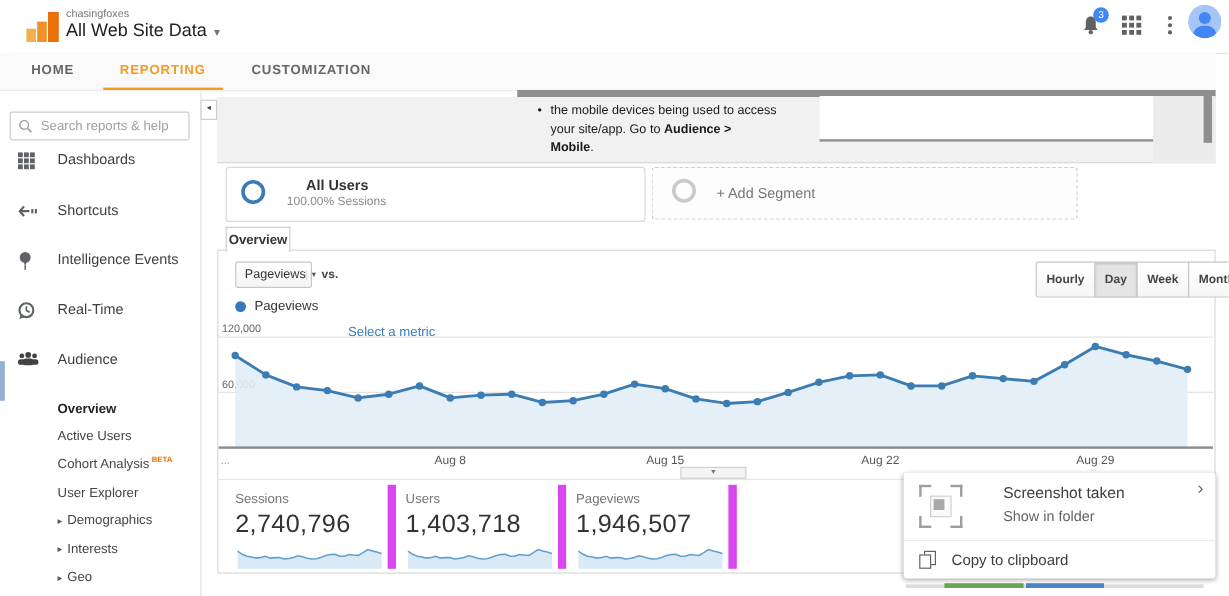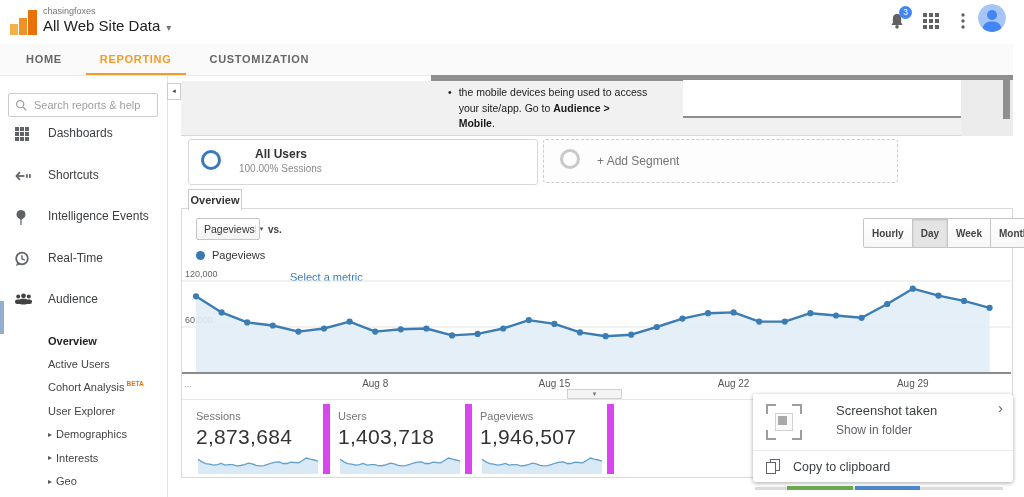--- a/index.html
+++ b/index.html
@@ -2,21 +2,21 @@
 <html><head>
 <meta charset="utf-8">
 <style>
   html,body{margin:0;padding:0;background:#fff;}
   .page{position:relative;width:1024px;height:497px;background:#fff;overflow:hidden;
         font-family:"Liberation Sans",sans-serif;-webkit-font-smoothing:antialiased;}
   .abs{position:absolute;}
   svg text{font-family:"Liberation Sans",sans-serif;}
 
   
-  .header{position:absolute;left:0;top:0;width:1013px;height:44px;background:#fff;border-bottom:1px solid #e4e4e4;}
+  .header{position:absolute;left:12px;top:0;width:1013px;height:44px;background:#fff;border-bottom:1px solid #e4e4e4;}
   .logo{position:absolute;left:10px;top:8px;width:28px;height:28px;cursor:pointer;}
   .logo i{position:absolute;bottom:1px;display:block;}
   .logo .b1{left:0;width:8px;height:11px;background:#f3b14c;}
   .logo .b2{left:9px;width:8px;height:17px;background:#ef9127;}
   .logo .b3{left:18px;width:9px;height:25px;background:#e8710a;}
   .acct-name{position:absolute;left:43px;top:6px;font-size:9px;color:#757575;}
   .prop-row{position:absolute;left:43px;top:17px;font-size:15px;color:#212121;cursor:pointer;white-space:nowrap;}
   .prop-caret{font-size:10px;color:#757575;margin-left:6px;}
   .hdr-btn{position:absolute;top:12px;width:20px;height:20px;cursor:pointer;}
   .badge{position:absolute;left:899px;top:6px;width:13px;height:13px;border-radius:50%;background:#4285f4;
@@ -382,21 +382,21 @@
         <text x="551.6" y="121" text-anchor="middle" class="axx">Aug 22</text>
         <text x="730.8" y="121" text-anchor="middle" class="axx">Aug 29</text>
         <text x="2" y="121" class="axdots">...</text>
       </svg></div>
   <div class="abs chart-collapse"><span>▼</span></div>
   <div class="abs metrics-sep"></div>
 
   <div class="abs summary" id="summary-cards">
       <div class="card">
         <div class="card-label">Sessions</div>
-        <div class="card-value">2,873,684</div>
+        <div class="card-value">2,740,796</div>
         <div class="card-spark"><svg width="124" height="22">
             <polygon points="2.0,21 2.0,6.3 5.9,8.9 9.7,10.6 13.6,11.1 17.5,12.1 21.4,11.6 25.2,10.5 29.1,12.1 33.0,11.7 36.8,11.6 40.7,12.8 44.6,12.5 48.5,11.6 52.3,10.2 56.2,10.9 60.1,12.3 63.9,12.9 67.8,12.6 71.7,11.4 75.5,10.0 79.4,9.1 83.3,8.9 87.2,10.5 91.0,10.5 94.9,9.1 98.8,9.5 102.6,9.8 106.5,7.5 110.4,5.0 114.3,6.1 118.1,7.0 122.0,8.2 122.0,21" fill="#d9e9f5"></polygon>
             <polyline points="2.0,6.3 5.9,8.9 9.7,10.6 13.6,11.1 17.5,12.1 21.4,11.6 25.2,10.5 29.1,12.1 33.0,11.7 36.8,11.6 40.7,12.8 44.6,12.5 48.5,11.6 52.3,10.2 56.2,10.9 60.1,12.3 63.9,12.9 67.8,12.6 71.7,11.4 75.5,10.0 79.4,9.1 83.3,8.9 87.2,10.5 91.0,10.5 94.9,9.1 98.8,9.5 102.6,9.8 106.5,7.5 110.4,5.0 114.3,6.1 118.1,7.0 122.0,8.2" fill="none" stroke="#62a0cc" stroke-width="1.3"></polyline>
           </svg></div>
       </div>
       <div class="card">
         <div class="card-label">Users</div>
         <div class="card-value">1,403,718</div>
         <div class="card-spark"><svg width="124" height="22">
             <polygon points="2.0,21 2.0,6.3 5.9,8.9 9.7,10.6 13.6,11.1 17.5,12.1 21.4,11.6 25.2,10.5 29.1,12.1 33.0,11.7 36.8,11.6 40.7,12.8 44.6,12.5 48.5,11.6 52.3,10.2 56.2,10.9 60.1,12.3 63.9,12.9 67.8,12.6 71.7,11.4 75.5,10.0 79.4,9.1 83.3,8.9 87.2,10.5 91.0,10.5 94.9,9.1 98.8,9.5 102.6,9.8 106.5,7.5 110.4,5.0 114.3,6.1 118.1,7.0 122.0,8.2 122.0,21" fill="#d9e9f5"></polygon>

